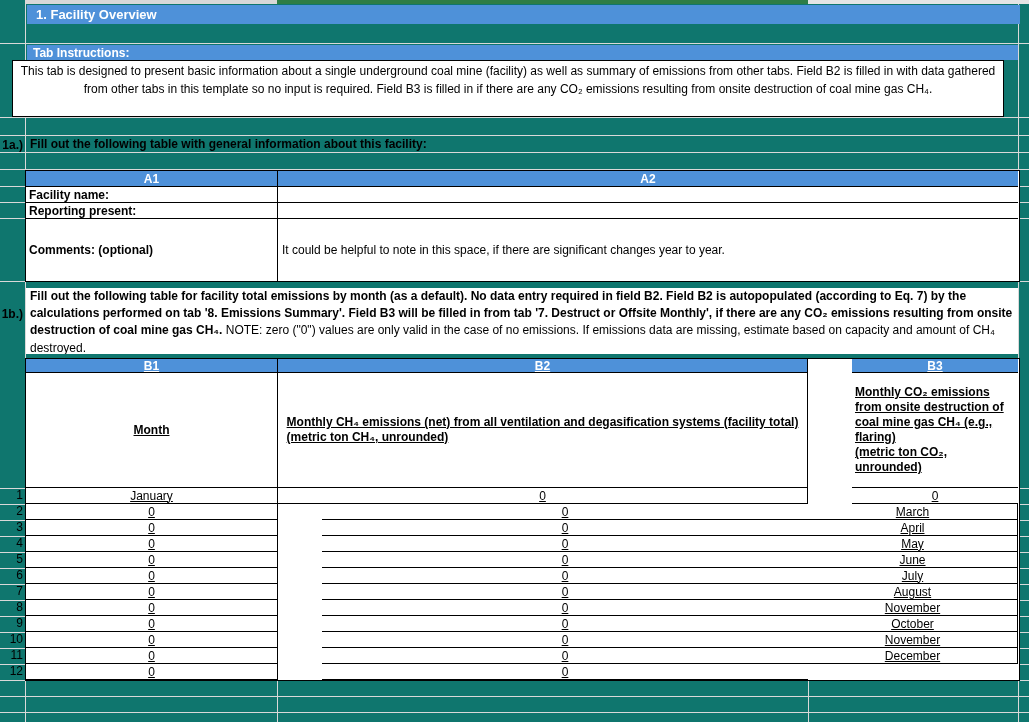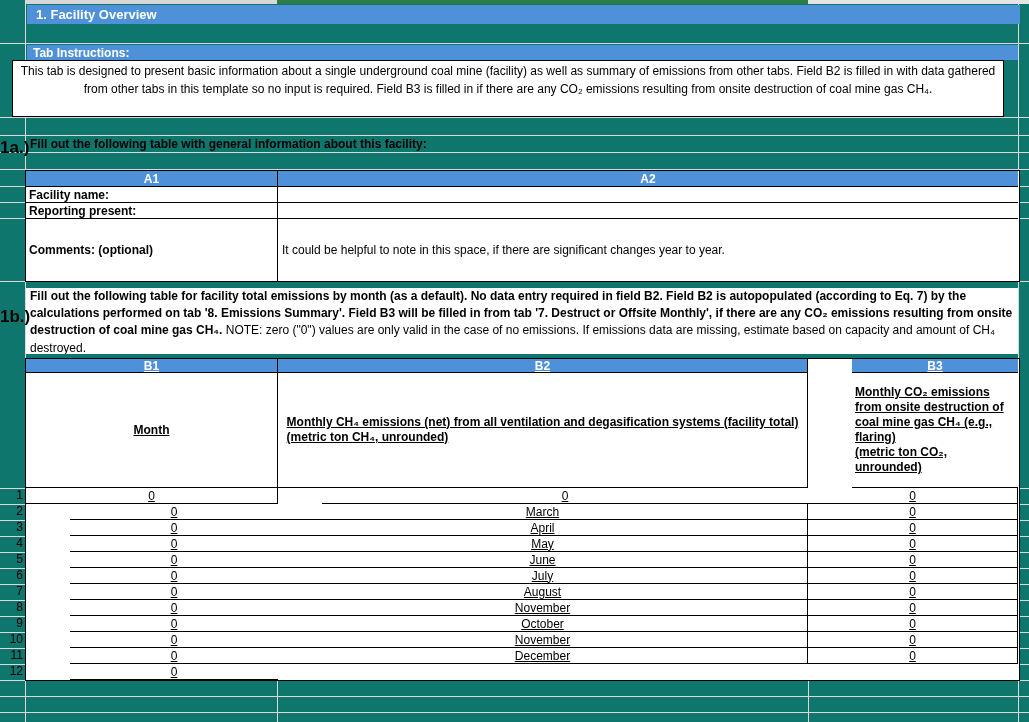--- a/index.html
+++ b/index.html
@@ -24,21 +24,21 @@
   .titlebar{position:absolute; left:27px; top:5px; width:993px; height:19px; background:var(--blue);
     color:#fff; font-weight:bold; font-size:13px; display:flex; align-items:center; padding-left:9px; z-index:2;}
   .tib{position:absolute; left:27px; top:45px; width:991px; height:15px; background:var(--blue);
     color:#fff; font-weight:bold; font-size:12px; display:flex; align-items:center; padding-left:6px; z-index:2;}
 
   
   .ibox{position:absolute; left:12px; top:60px; width:992px; height:57px; background:#fff;
     border:1.5px solid var(--border); font-size:12px; line-height:18.2px; padding:1px 4px 13px 4px; z-index:2;text-align:center;}
 
   
-  .rl{position:absolute; left:0; width:23px; text-align:right; font-size:17px; z-index:3; background:transparent;}
+  .rl{position:absolute; left:0; width:23px; text-align:right; font-size:12px; z-index:3; background:transparent;}
   .rl-1a{top:138px; font-weight:bold;}
   .rl-1b{top:307px; font-weight:bold;}
   .rownum{position:absolute; left:0; width:23px; height:16px; text-align:right; font-size:12px; line-height:15px; z-index:3;}
 
   .h1a{position:absolute; left:30px; top:137px; width:900px; font-weight:bold; font-size:12px; z-index:2;}
 
   
   .t1{position:absolute; left:25px; top:170px; width:995px; border:1.5px solid var(--border);
     display:grid; grid-template-columns:252px 740px; grid-template-rows:16px 16px 16px 62px;
     background:#fff; z-index:2;}
@@ -145,20 +145,21 @@
     <div class="cell hdr">B1</div>
     <div class="cell hdr">B2</div>
     <div class="cell hdr last-col">B3</div>
 
     <div class="cell desc">Month</div>
     <div class="cell desc">Monthly CH₄ emissions (net) from all ventilation and degasification systems (facility total)
 (metric ton CH₄, unrounded)</div>
     <div class="cell desc last-col">Monthly CO₂ emissions from onsite destruction of coal mine gas CH₄ (e.g., flaring)
 (metric ton CO₂, unrounded)</div>
 
+  <div class="cell data">January</div>
       <div class="cell data">0</div>
       <div class="cell data last-col">0</div>
       <div class="cell data">0</div>
       <div class="cell data last-col">0</div>
       <div class="cell data">March</div>
       <div class="cell data">0</div>
       <div class="cell data last-col">0</div>
       <div class="cell data">April</div>
       <div class="cell data">0</div>
       <div class="cell data last-col">0</div>

